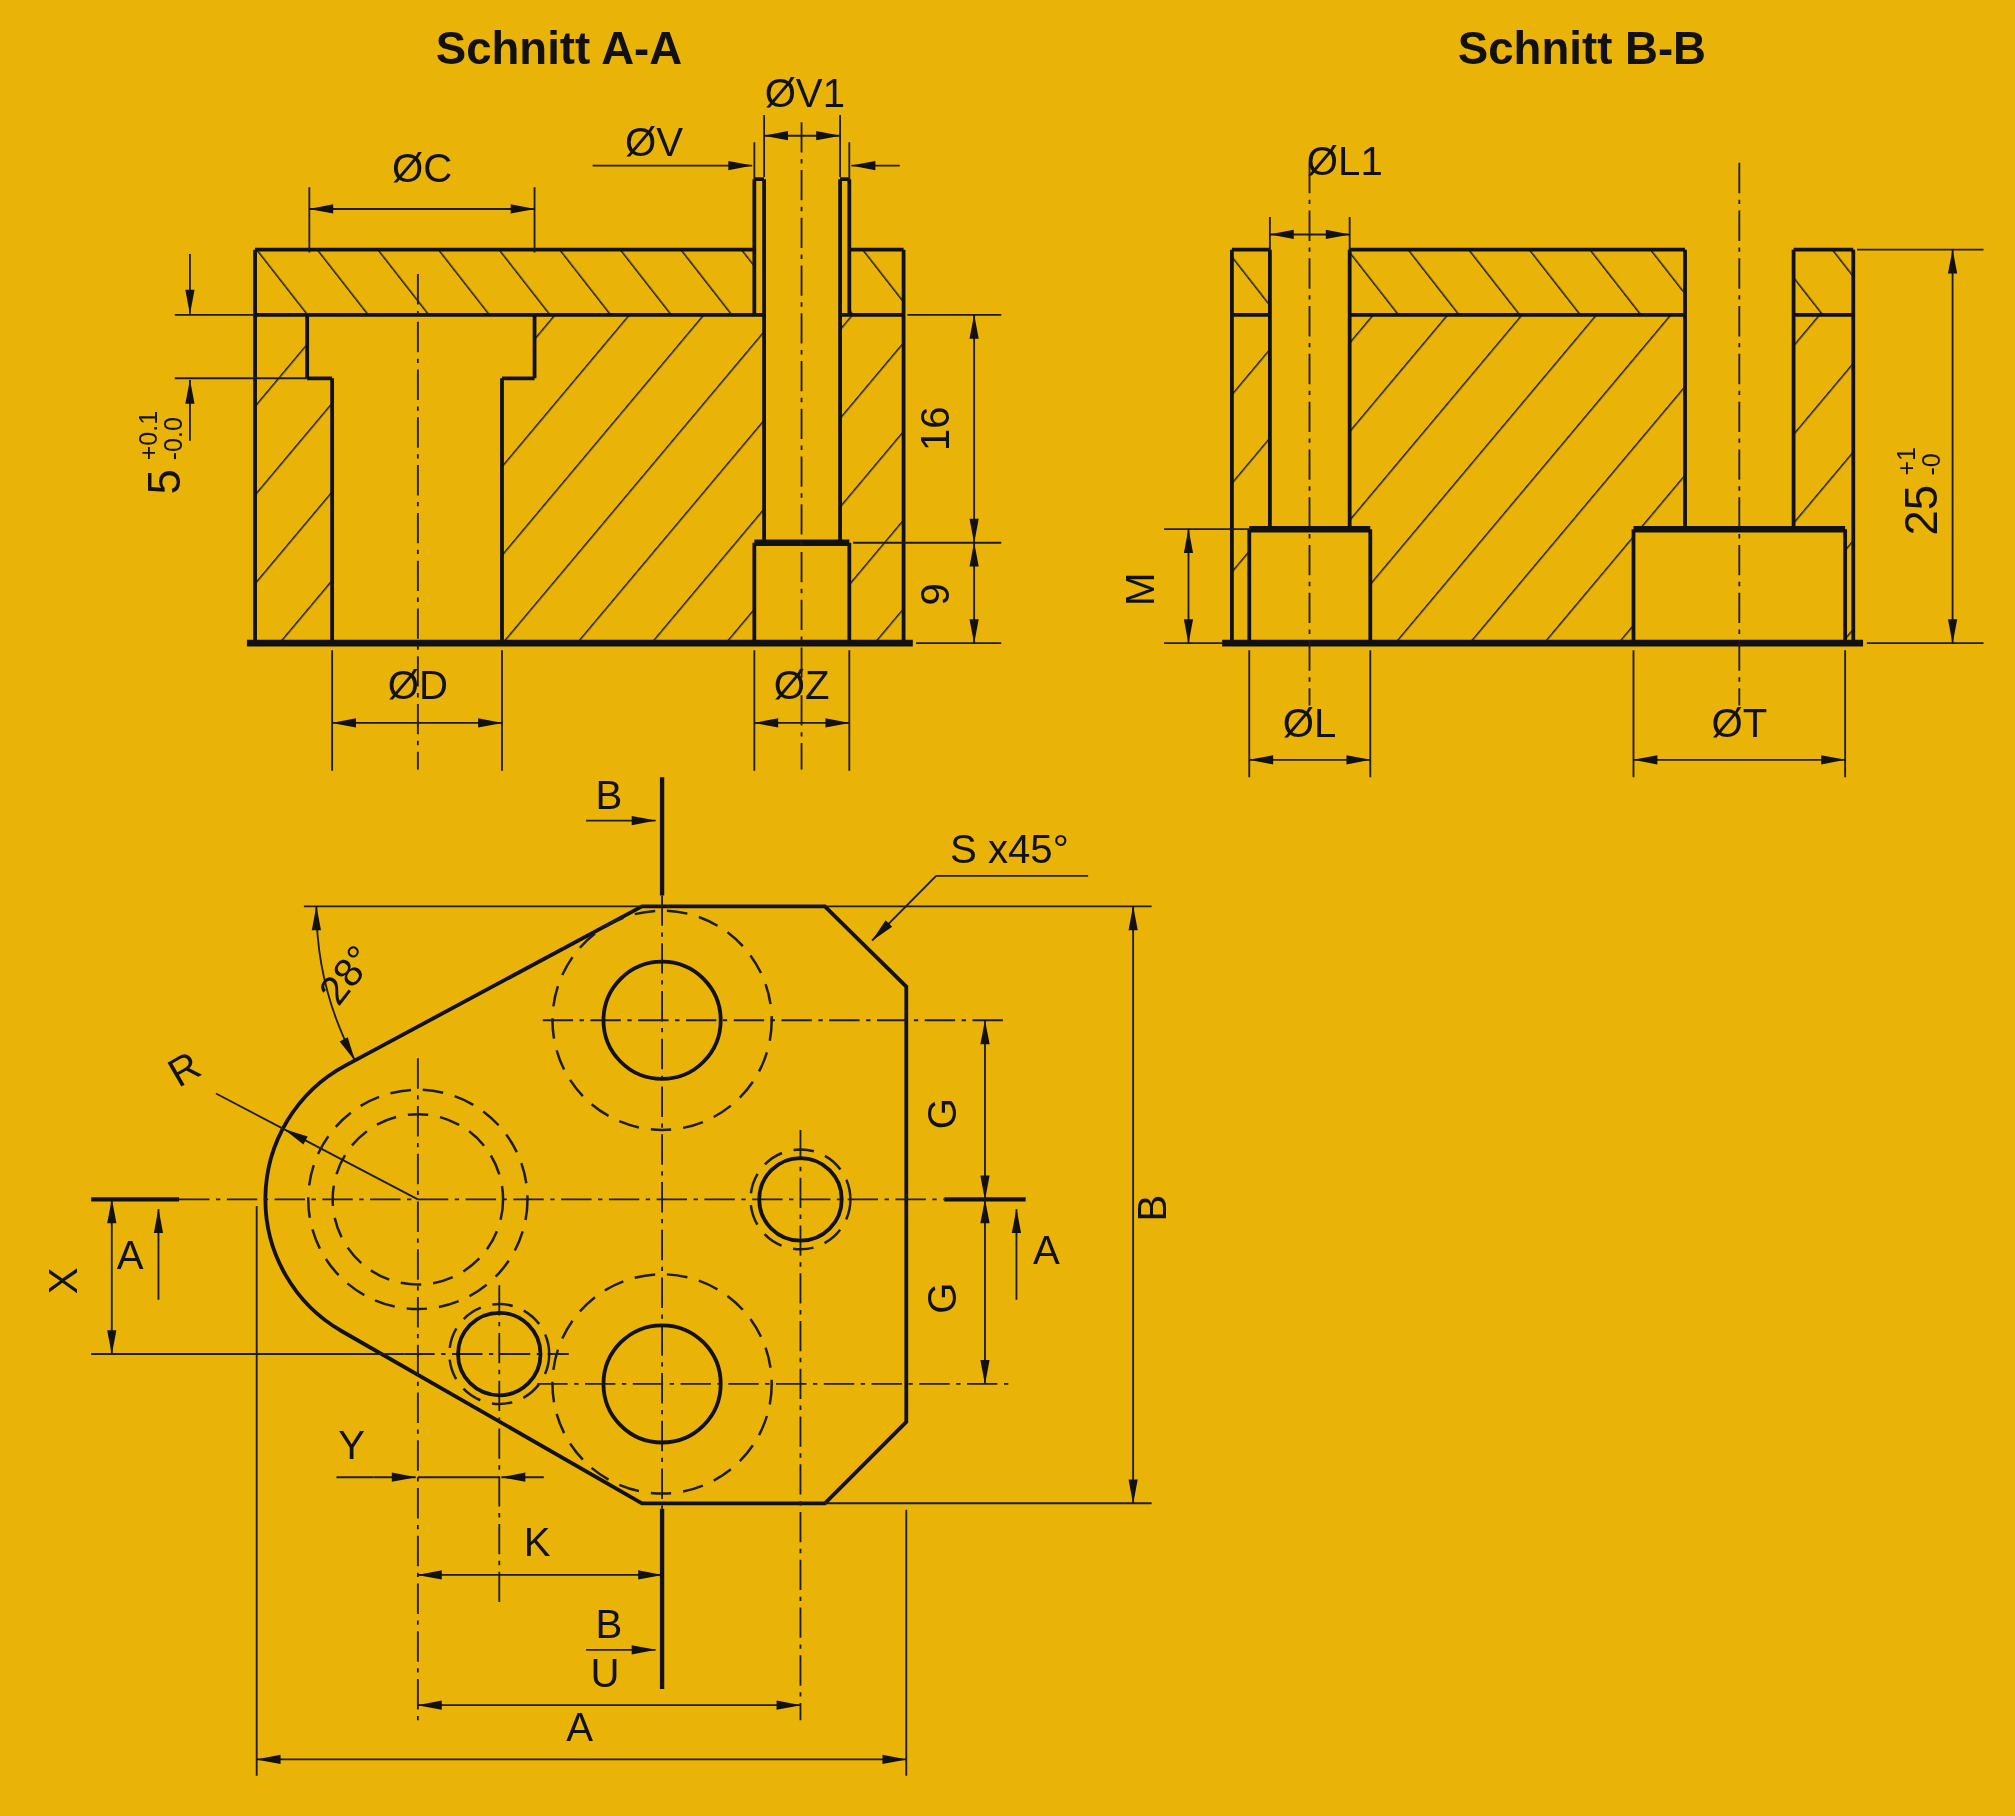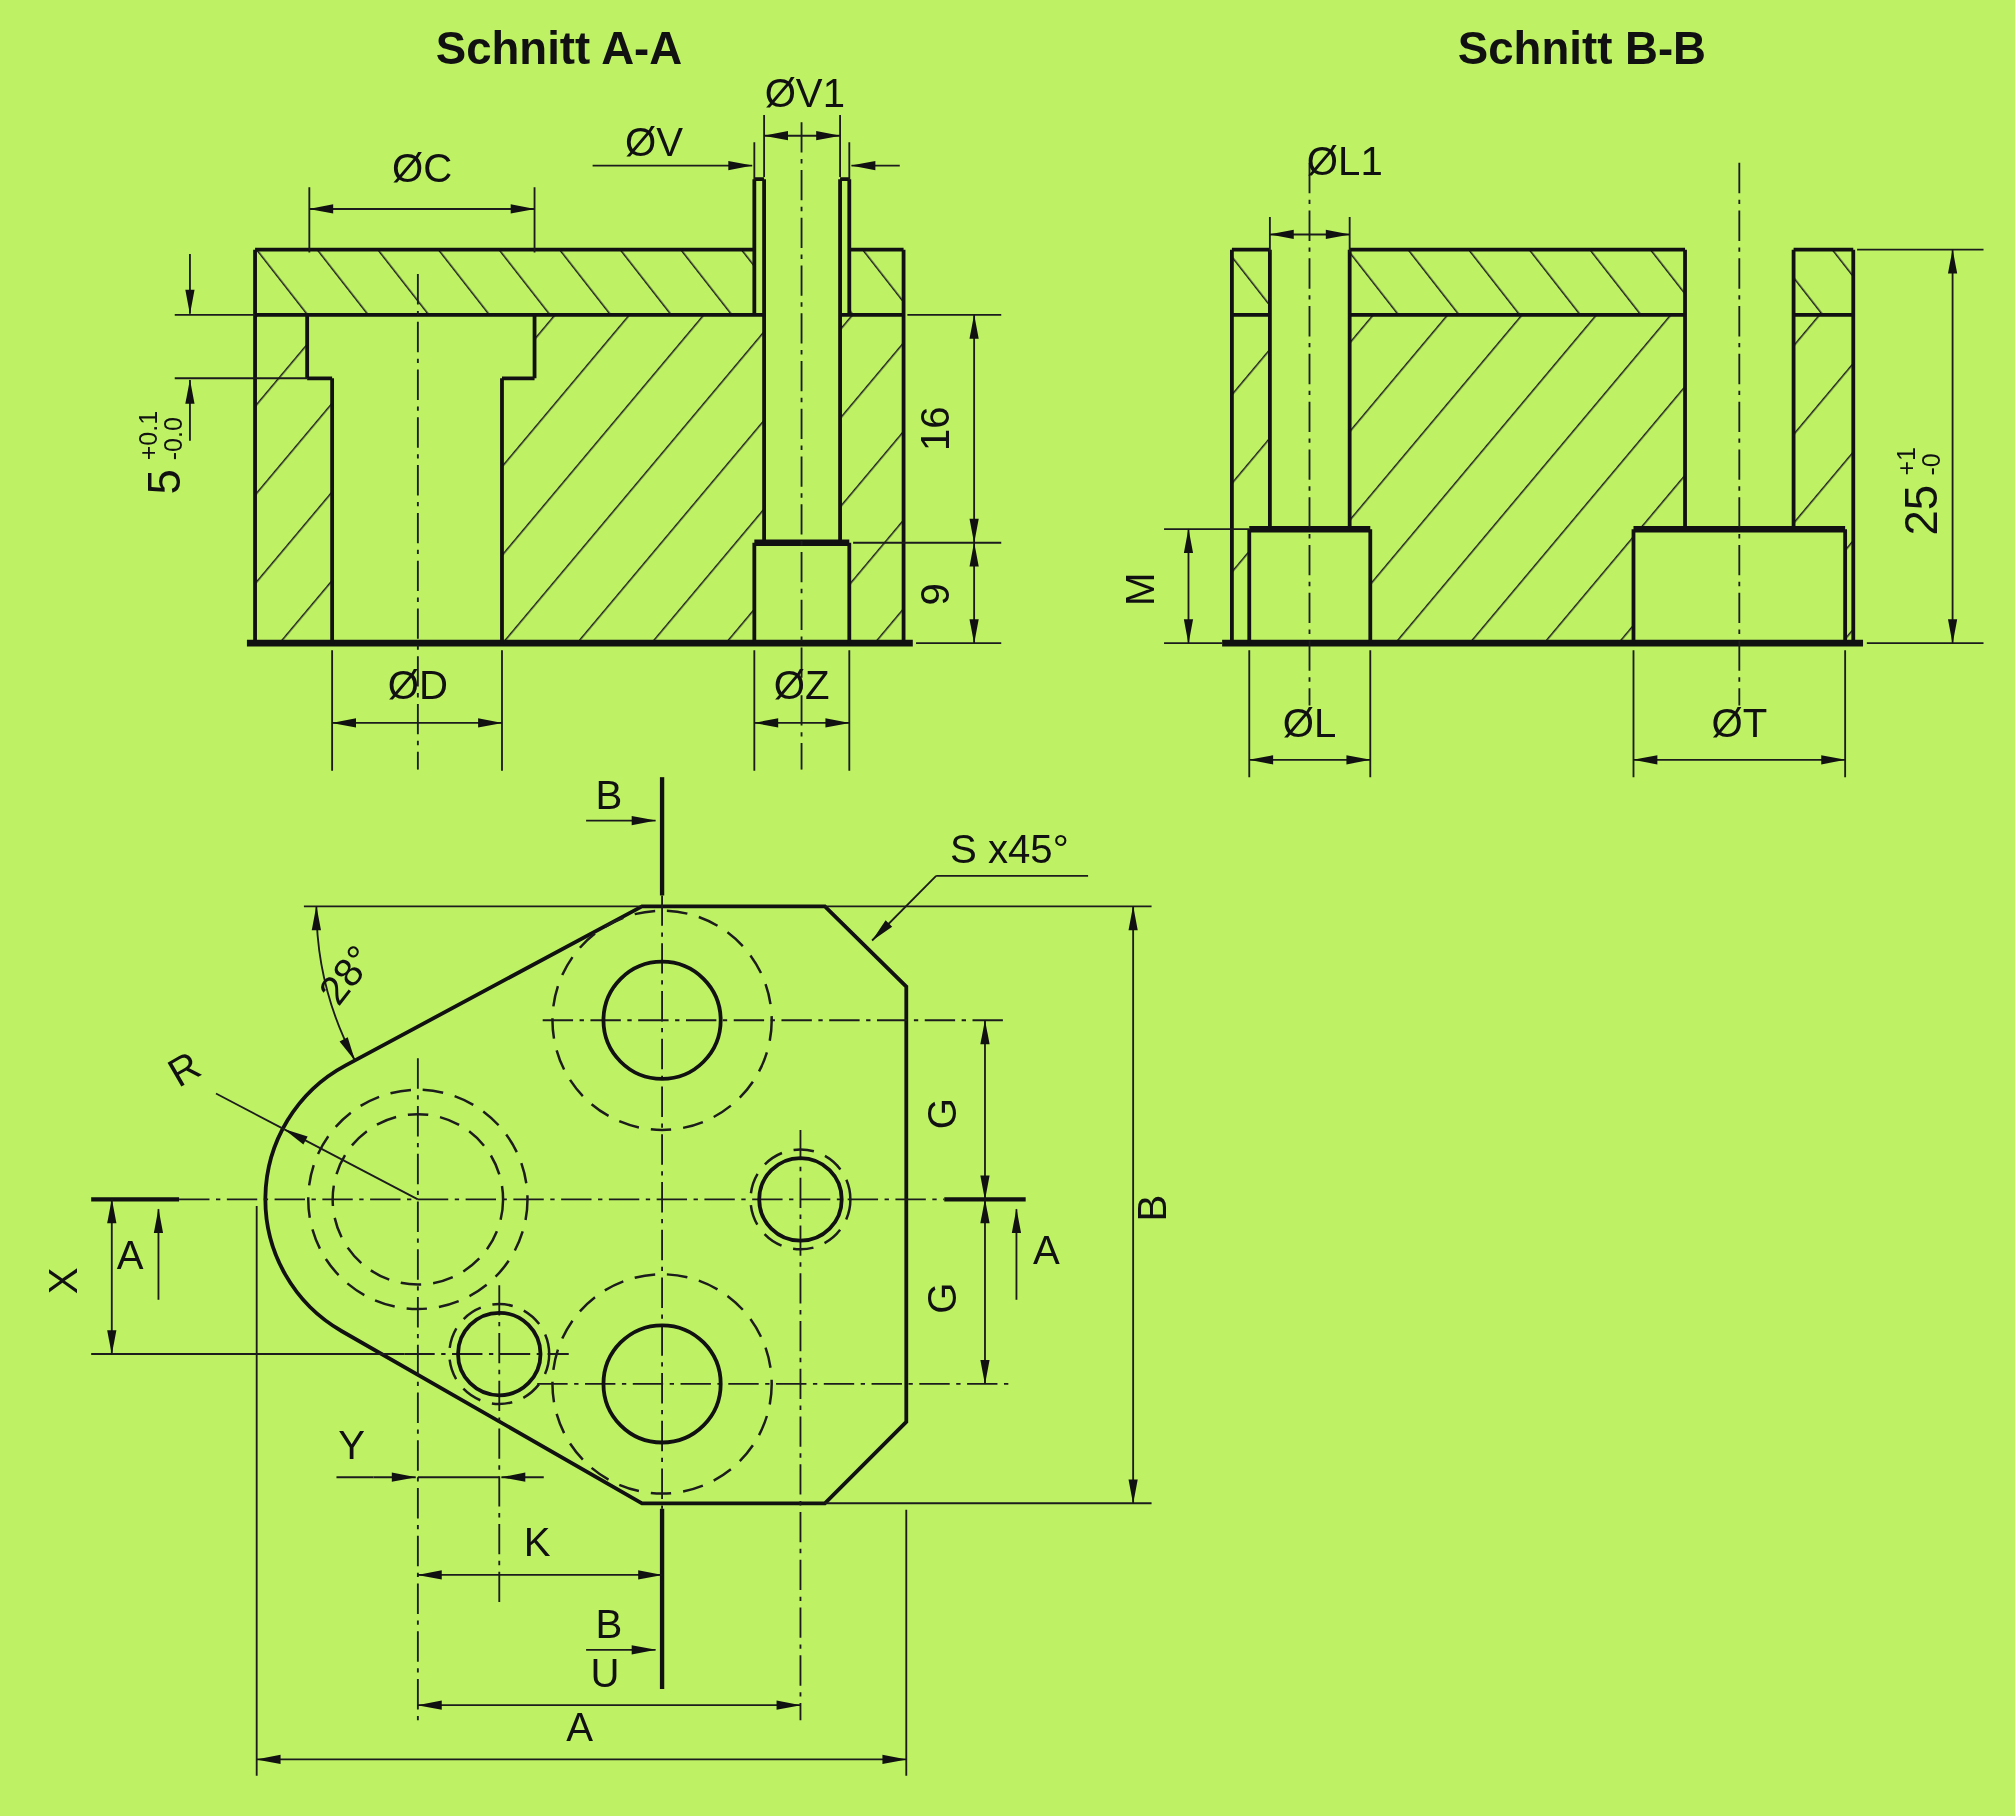--- a/index.html
+++ b/index.html
@@ -1,16 +1,16 @@
 <!DOCTYPE html>
 <html style="font-size:8.7px"><head>
 <meta charset="utf-8">
 <style>
   html,body{margin:0;padding:0;background:#fff;}
-  .page{width:2015px;height:1817px;background:#bef264;position:relative;}
+  .page{width:2015px;height:1817px;background:#eab308;position:relative;}
   svg{display:block;}
   .thin{stroke:#1c1c1c;stroke-width:3.4;fill:none;}
   .thick{stroke:#111;stroke-width:7;fill:none;}
   .heavy{stroke:#111;stroke-width:12;fill:none;}
   .cl{stroke:#1c1c1c;stroke-width:3.4;fill:none;stroke-dasharray:56 12 8 12;}
   .dashc{stroke:#1c1c1c;stroke-width:4.6;fill:none;stroke-dasharray:38 22;}
   .secline{stroke:#111;stroke-width:8;fill:none;}
   text{font-family:"Liberation Sans","DejaVu Sans",sans-serif;fill:#111;}
   .title{font-size:84px;font-weight:700;}
   .dim{font-size:74px;font-weight:400;}

